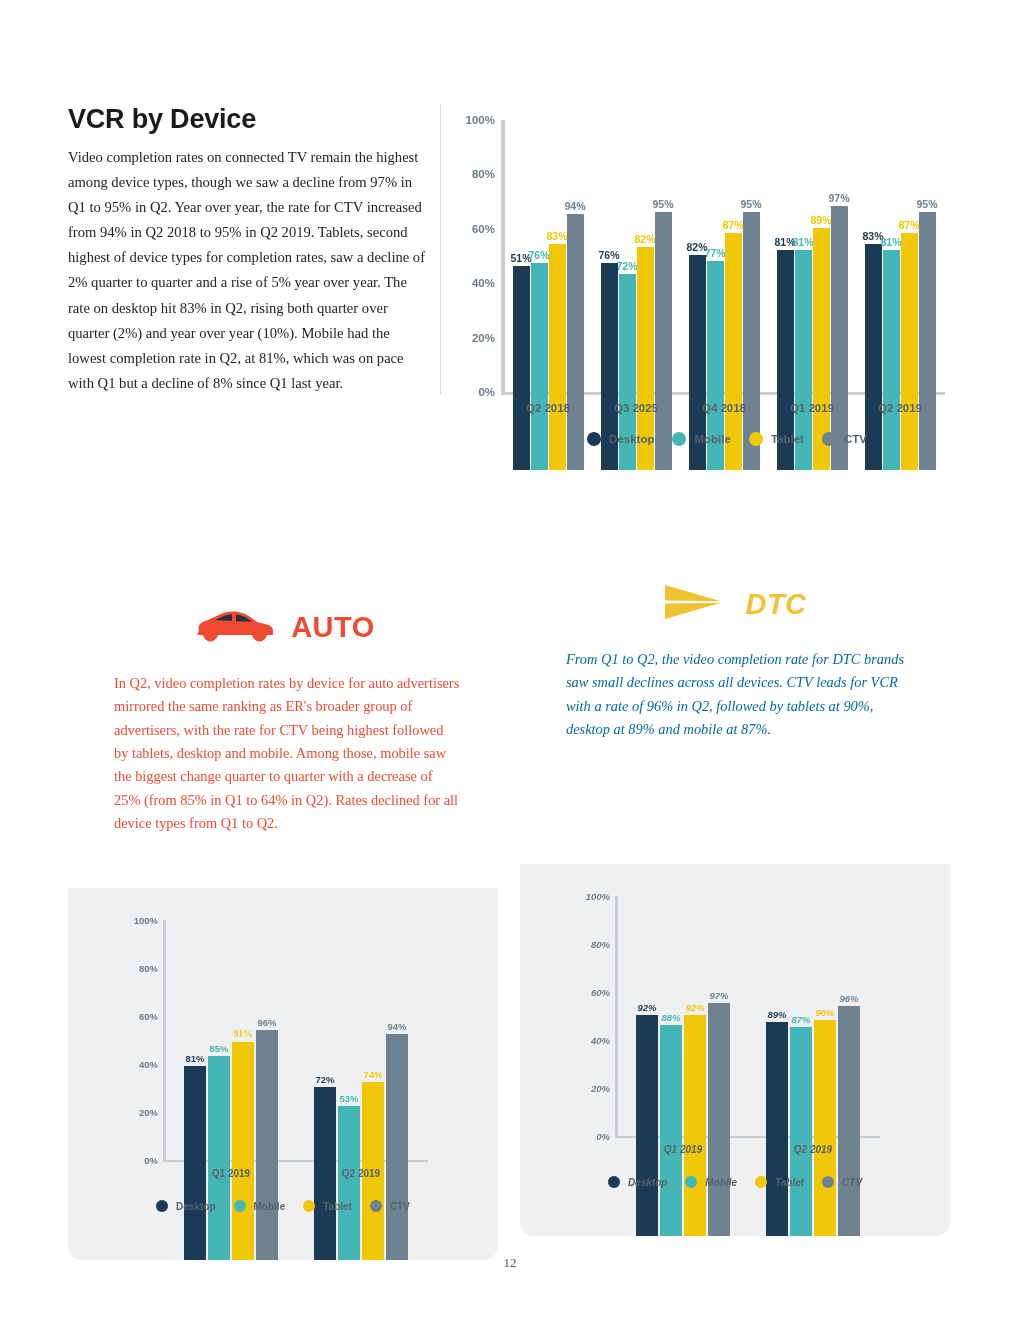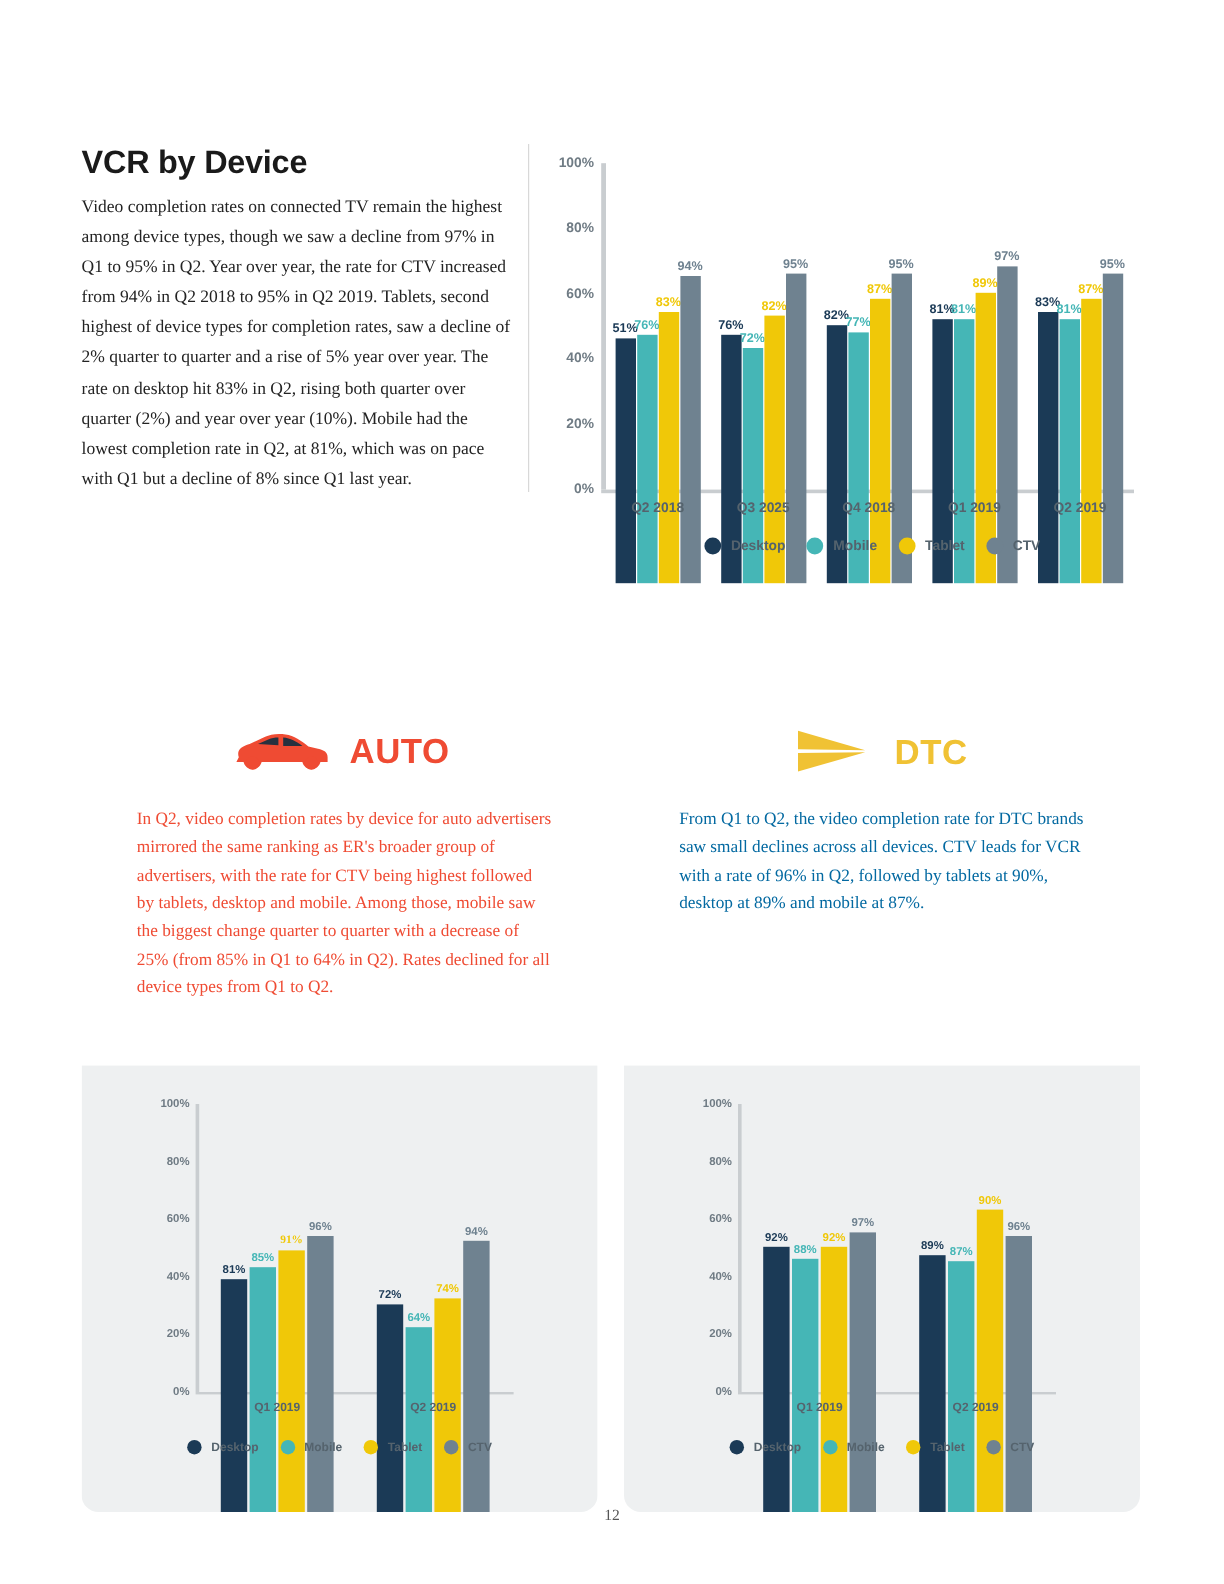--- a/index.html
+++ b/index.html
@@ -2,21 +2,21 @@
 <html><head>
 <meta charset="utf-8">
 <style>
   html,body{margin:0;padding:0;}
   body{
     width:1020px;height:1320px;background:#ffffff;
     font-family:"Liberation Serif", serif;
     position:relative;overflow:hidden;
   }
   
-  .top-section{position:absolute;left:0;top:16px;width:1020px;height:480px;}
+  .top-section{position:absolute;left:0;top:0;width:1020px;height:480px;}
   .intro{position:absolute;left:68px;top:104px;width:360px;}
   .page-title{
     font-family:"Liberation Sans", sans-serif;
     font-weight:bold;font-size:27px;color:#1a1a1a;margin:0 0 10px 0;letter-spacing:-0.2px;
   }
   .intro-body{
     font-family:"Liberation Serif", serif;
     font-size:14.6px;line-height:1.72;color:#232323;margin:0;
   }
   .divider{position:absolute;left:440px;top:104px;width:1px;height:290px;background:#d8d8d8;}
@@ -85,21 +85,21 @@
   .small-chart .ytick{font-size:9.5px;width:72px;color:#6f7b84;}
   .small-chart .axis-y{left:75px;top:22px;width:3px;height:240px;}
   .small-chart .axis-x{left:75px;top:262px;width:265px;height:2px;}
   .small-chart .xlabel{font-size:10px;top:270px;}
   .small-chart .legend{left:0px;top:302px;width:390px;}
   .small-chart .legend .dot{width:12px;height:12px;}
   .small-chart .legend .lt{font-size:10px;}
   .small-chart .vlabel{font-size:9.5px;top:-13px;}
 
   #card-auto{left:68px;top:560px;}
-  #card-dtc{left:520px;top:560px;}
+  #card-dtc{left:520px;top:536px;font-style:italic;}
 
   .page-number{
     position:absolute;left:0;right:0;top:1255px;text-align:center;
     font-family:"Liberation Serif", serif;font-size:13px;color:#555;
   }
 </style>
 </head>
 <body>
 
 <div class="top-section">
@@ -257,21 +257,21 @@
           <div class="bar" style="width: 22px; height: 230.4px; background: rgb(111, 130, 144); margin-right: 0px;">
             <span class="vlabel" style="color: rgb(111, 130, 144);">96%</span>
           </div>
         </div>
         <div class="xlabel" style="left: 78px; width: 130px;">Q1 2019</div>
         <div class="group" style="left: 208px; top: 22px; width: 130px;">
           <div class="bar" style="width: 22px; height: 172.8px; background: rgb(27, 58, 86); margin-right: 2px;">
             <span class="vlabel" style="color: rgb(27, 58, 86);">72%</span>
           </div>
           <div class="bar" style="width: 22px; height: 153.6px; background: rgb(69, 182, 182); margin-right: 2px;">
-            <span class="vlabel" style="color: rgb(69, 182, 182);">64%</span>
+            <span class="vlabel" style="color: rgb(69, 182, 182);">53%</span>
           </div>
           <div class="bar" style="width: 22px; height: 177.6px; background: rgb(240, 200, 8); margin-right: 2px;">
             <span class="vlabel" style="color: rgb(240, 200, 8);">74%</span>
           </div>
           <div class="bar" style="width: 22px; height: 225.6px; background: rgb(111, 130, 144); margin-right: 0px;">
             <span class="vlabel" style="color: rgb(111, 130, 144);">94%</span>
           </div>
         </div>
         <div class="xlabel" style="left: 208px; width: 130px;">Q2 2019</div>
         <div class="legend">
@@ -335,21 +335,21 @@
           </div>
         </div>
         <div class="xlabel" style="left: 78px; width: 130px;">Q1 2019</div>
         <div class="group" style="left: 208px; top: 22px; width: 130px;">
           <div class="bar" style="width: 22px; height: 213.6px; background: rgb(27, 58, 86); margin-right: 2px;">
             <span class="vlabel" style="color: rgb(27, 58, 86);">89%</span>
           </div>
           <div class="bar" style="width: 22px; height: 208.8px; background: rgb(69, 182, 182); margin-right: 2px;">
             <span class="vlabel" style="color: rgb(69, 182, 182);">87%</span>
           </div>
-          <div class="bar" style="width: 22px; height: 252px; background: rgb(240, 200, 8); margin-right: 2px;">
+          <div class="bar" style="width: 22px; height: 216px; background: rgb(240, 200, 8); margin-right: 2px;">
             <span class="vlabel" style="color: rgb(240, 200, 8);">90%</span>
           </div>
           <div class="bar" style="width: 22px; height: 230.4px; background: rgb(111, 130, 144); margin-right: 0px;">
             <span class="vlabel" style="color: rgb(111, 130, 144);">96%</span>
           </div>
         </div>
         <div class="xlabel" style="left: 208px; width: 130px;">Q2 2019</div>
         <div class="legend">
           <div class="li">
             <span class="dot" style="background: rgb(27, 58, 86);"></span>

